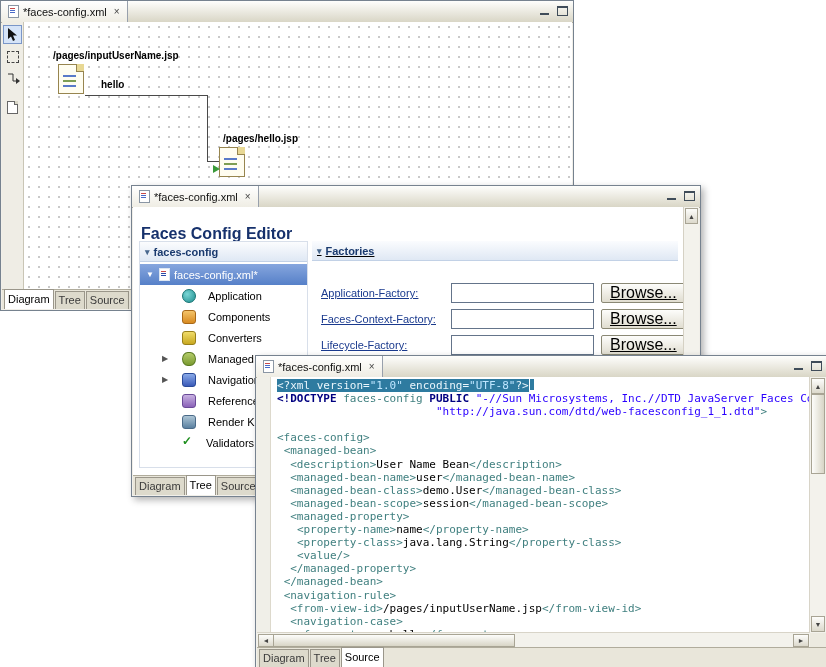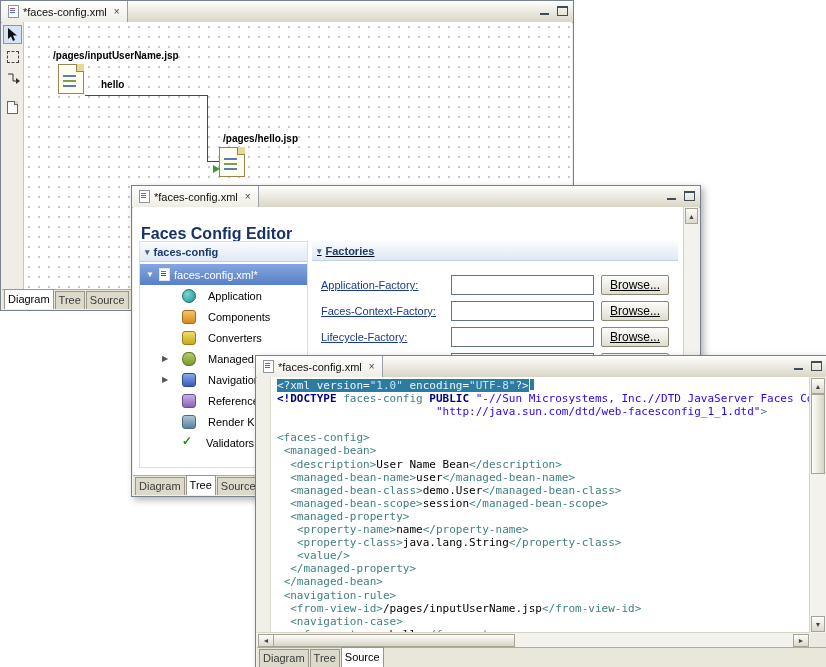--- a/index.html
+++ b/index.html
@@ -73,25 +73,25 @@
   .nicon.components { background:linear-gradient(#F4C46A,#D88A20); border:1px solid #A86818; }
   .nicon.converters { background:linear-gradient(#F0DC6A,#C8A820); border:1px solid #98801A; }
   .nicon.managed-beans { background:linear-gradient(#B4CC6A,#7A9A30); border:1px solid #5A7A20; border-radius:50%/60%; }
   .nicon.navigation-rules { background:linear-gradient(#8AAAE8,#3A5AB8); border:1px solid #2A4A98; }
   .nicon.referenced-beans { background:linear-gradient(#C8B2E2,#8A62B8); border:1px solid #6A4A98; }
   .nicon.render-kits { background:linear-gradient(#AEC6D6,#5A80A0); border:1px solid #4A6A88; }
   .nicon.validators { background:none; border:none; border-radius:0; position:relative; }
   .nicon.validators::after { content:"✓"; position:absolute; left:0; top:-3px; color:#1E8E1E; font-weight:bold; font-size:12px; }
   .rooticon { width:9px; height:11px; background:#fff; border:1px solid #DDE6F2; position:relative; flex:0 0 auto; }
   .rooticon::after { content:""; position:absolute; left:1px; top:2px; width:5px; height:1px; background:#C84A4A; box-shadow:0 2px 0 #2A4AA8, 0 4px 0 #2A4AA8; }
-  .frows { padding-top:14px; }
+  .frows { padding-top:22px; }
   .frow { display:flex; align-items:center; height:20px; margin:0 0 6px 9px; }
   .flink { width:130px; font-size:11px; color:#1A3A8E; text-decoration:underline; flex:0 0 auto; }
   .finput { width:137px; height:18px; border:1px solid #64748A; font-size:11px; padding:0 2px; background:#fff; flex:0 0 auto; }
-  .fbtn { margin-left:7px; height:20px; padding:0 8px; font-size:12px; background:linear-gradient(#FDFDFB,#E0DDD0); border:1px solid #8A8875; border-radius:2px; color:#000; }
+  .fbtn { margin-left:7px; height:20px; padding:0 8px; font-size:16px; background:linear-gradient(#FDFDFB,#E0DDD0); border:1px solid #8A8875; border-radius:2px; color:#000; }
   .w2scroll { position:absolute; right:0; top:0; bottom:0; width:15px; background:#F3F2EC; border-left:1px solid #D5D1C4; }
 
   
   .w3content { position:absolute; left:1px; right:1px; top:21px; bottom:20px; background:#fff; }
   .editor { position:absolute; left:0; right:0; top:0; bottom:15px; display:flex; overflow:hidden; }
   .markerbar { width:13px; background:#F0EFE8; border-right:1px solid #DDD9CC; flex:0 0 auto; }
   .codewrap { flex:1; overflow:hidden; padding:2px 0 0 6px; background:#fff; }
   .code { font-family:"DejaVu Sans Mono","Liberation Mono",monospace; font-size:11px; white-space:pre; color:#000; }
   .cline { height:13.1px; line-height:13.1px; overflow:hidden; }
   .tag { color:#3F7F7F; }

